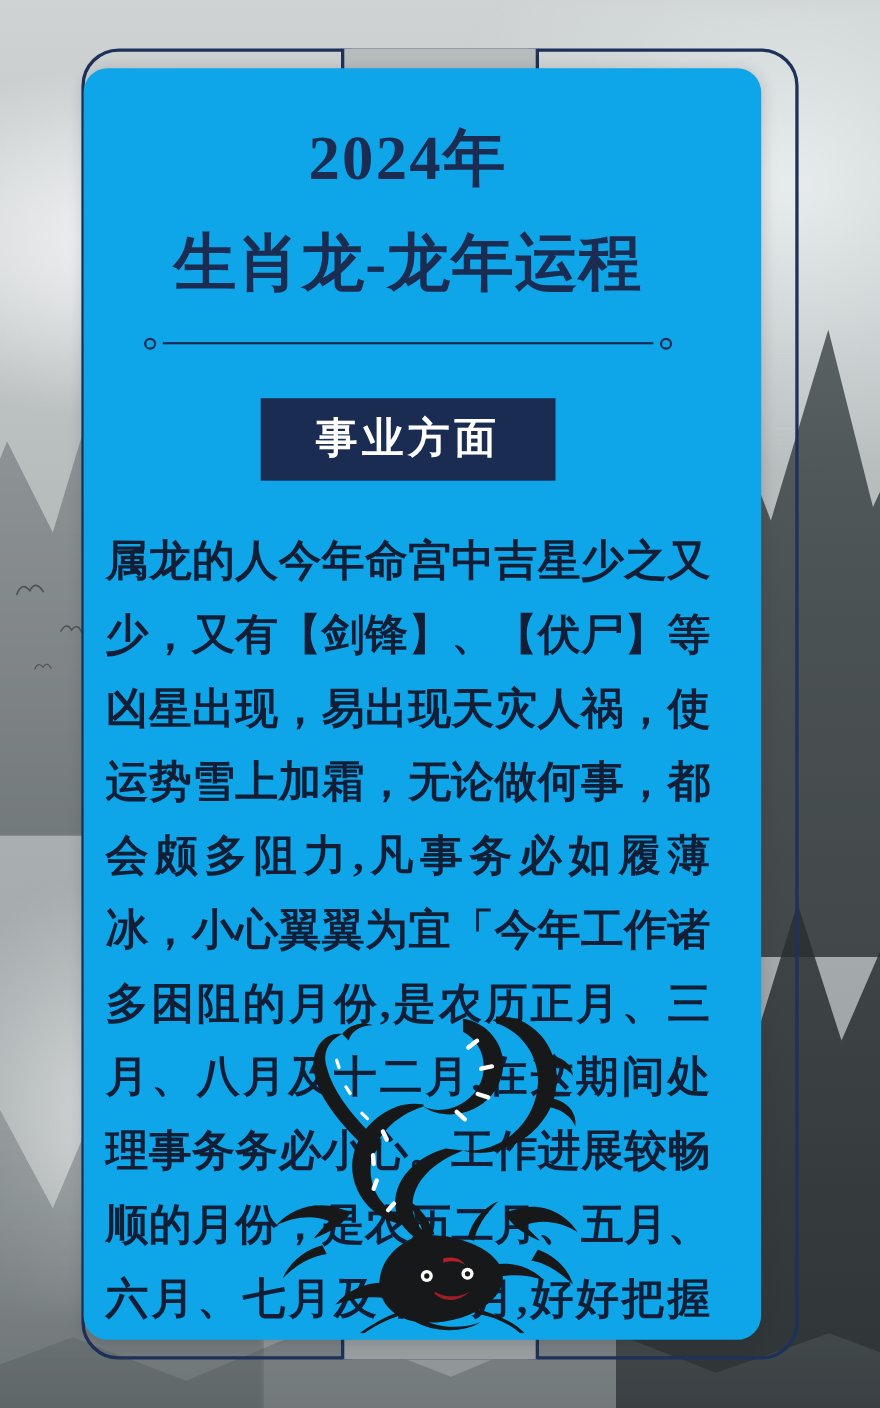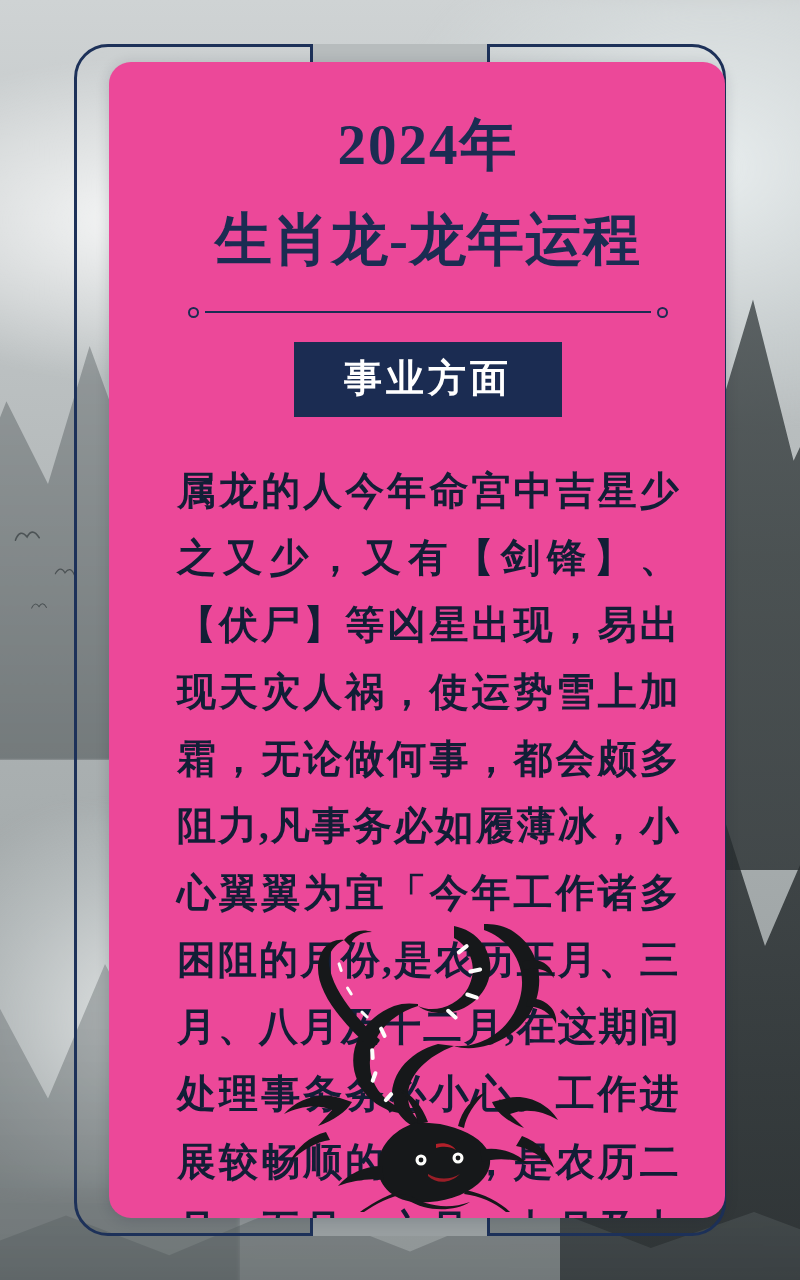--- a/index.html
+++ b/index.html
@@ -142,29 +142,29 @@
     bottom: -3px;
     border-top-left-radius: 18px;
     border-top-right-radius: 18px;
     border-bottom: none;
     background: #989ea0;
   }
 
   
   .card {
     position: absolute;
-    left: 109px;
+    left: 76px;
     top: 62px;
     width: 616px;
     height: 1156px;
-    background: #ec4899;
+    background: #0ea5e9;
     border-radius: 22px;
     box-sizing: border-box;
     box-shadow: 0 2px 14px rgba(20,30,50,0.18);
-    padding: 48px 46px 0 68px;
+    padding: 48px 46px 0 20px;
     overflow: hidden;
   }
 
   .title-main {
     text-align: center;
     color: #1b2c52;
     font-size: 57px;
     line-height: 1.22;
     font-weight: bold;
     letter-spacing: 2px;
@@ -197,21 +197,21 @@
     flex: 0 0 auto;
   }
   .divider .line {
     flex: 1 1 auto;
     height: 2px;
     background: #1b2c52;
     margin: 0 6px;
   }
 
   .section-badge {
-    margin: 24px auto 0 auto;
+    margin: 44px auto 0 auto;
     background: #1b2c52;
     color: #ffffff;
     font-size: 38px;
     font-weight: bold;
     letter-spacing: 4px;
     text-align: center;
     width: 268px;
     padding: 11px 0 13px 0;
     box-sizing: border-box;
     font-family: "Liberation Serif", "DejaVu Serif", serif;

